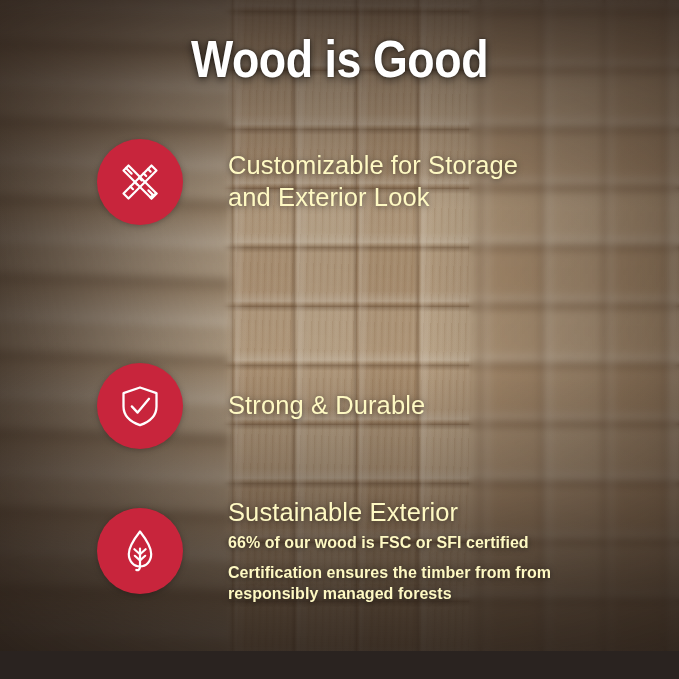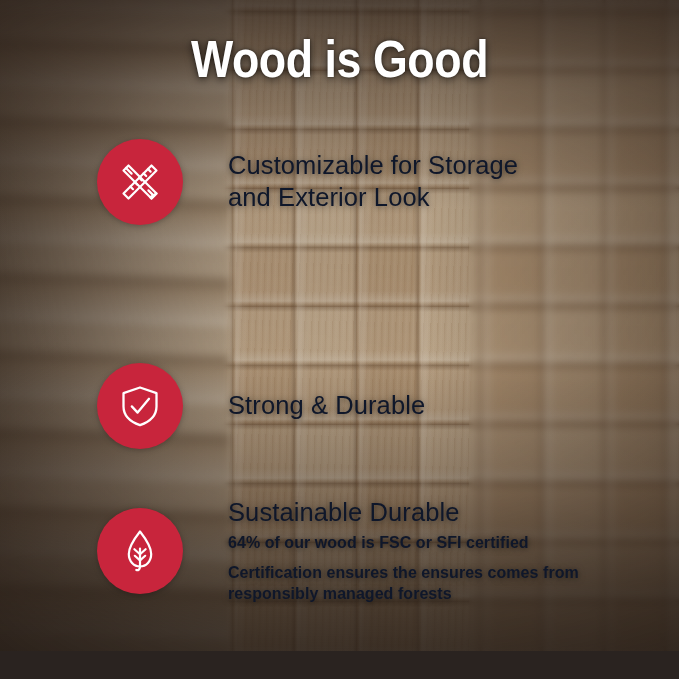--- a/index.html
+++ b/index.html
@@ -158,21 +158,21 @@
     flex: 0 0 86px;
     display: flex;
     align-items: center;
     justify-content: center;
     box-shadow: 0 1px 6px rgba(0,0,0,0.28);
   }
   .badge svg { display: block; }
 
   .feature-text {
     margin-left: 45px;
-    color: #0f172a;
+    color: #fef9c3;
     text-shadow: 0 1px 6px rgba(0,0,0,0.55);
   }
 
   .feat-title {
     font-size: 25.5px;
     font-weight: normal;
     line-height: 1.25;
     letter-spacing: 0.1px;
     white-space: pre-line;
   }
@@ -258,21 +258,21 @@
                      C13.8 21.6 17.4 15.2 25 5.5 Z"></path>
             <path d="M25 22.5 V40.5 C25 43.4 23.2 44.6 21.3 44.0"></path>
             <path d="M25 28.2 L19.4 23.2"></path>
             <path d="M25 28.2 L30.6 23.2"></path>
             <path d="M25 34.4 L19.8 29.8"></path>
             <path d="M25 34.4 L30.2 29.8"></path>
           </svg>
         </span>
       </div>
       <div class="feature-text">
-        <div class="feat-title">Sustainable Durable</div>
-        <div class="feat-sub sub1">64% of our wood is FSC or SFI certified</div>
-        <div class="feat-sub sub2">Certification ensures the ensures comes from
+        <div class="feat-title">Sustainable Exterior</div>
+        <div class="feat-sub sub1">66% of our wood is FSC or SFI certified</div>
+        <div class="feat-sub sub2">Certification ensures the timber from from
 responsibly managed forests</div>
       </div>
     </div>
 
   </div>
 </div>
 
 </body></html>

